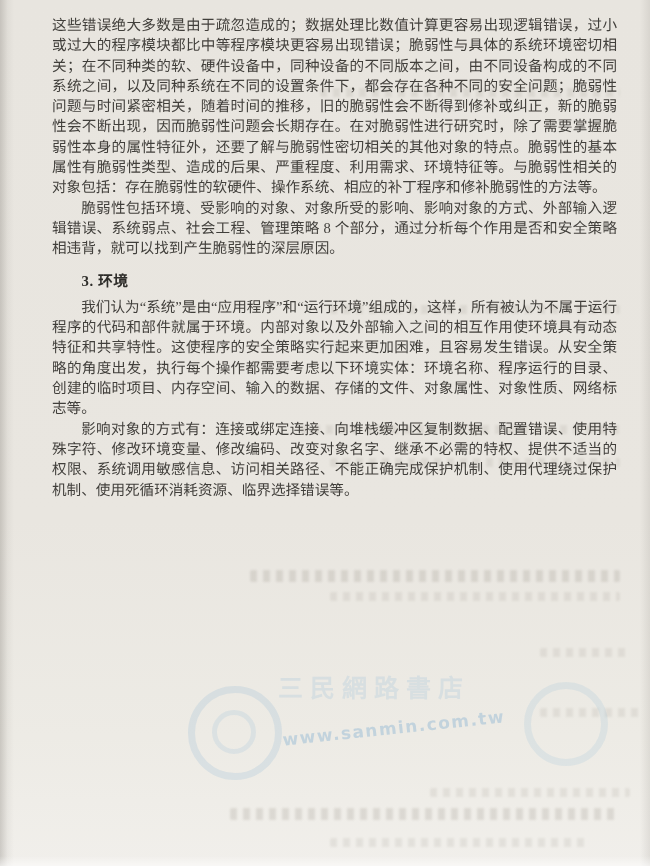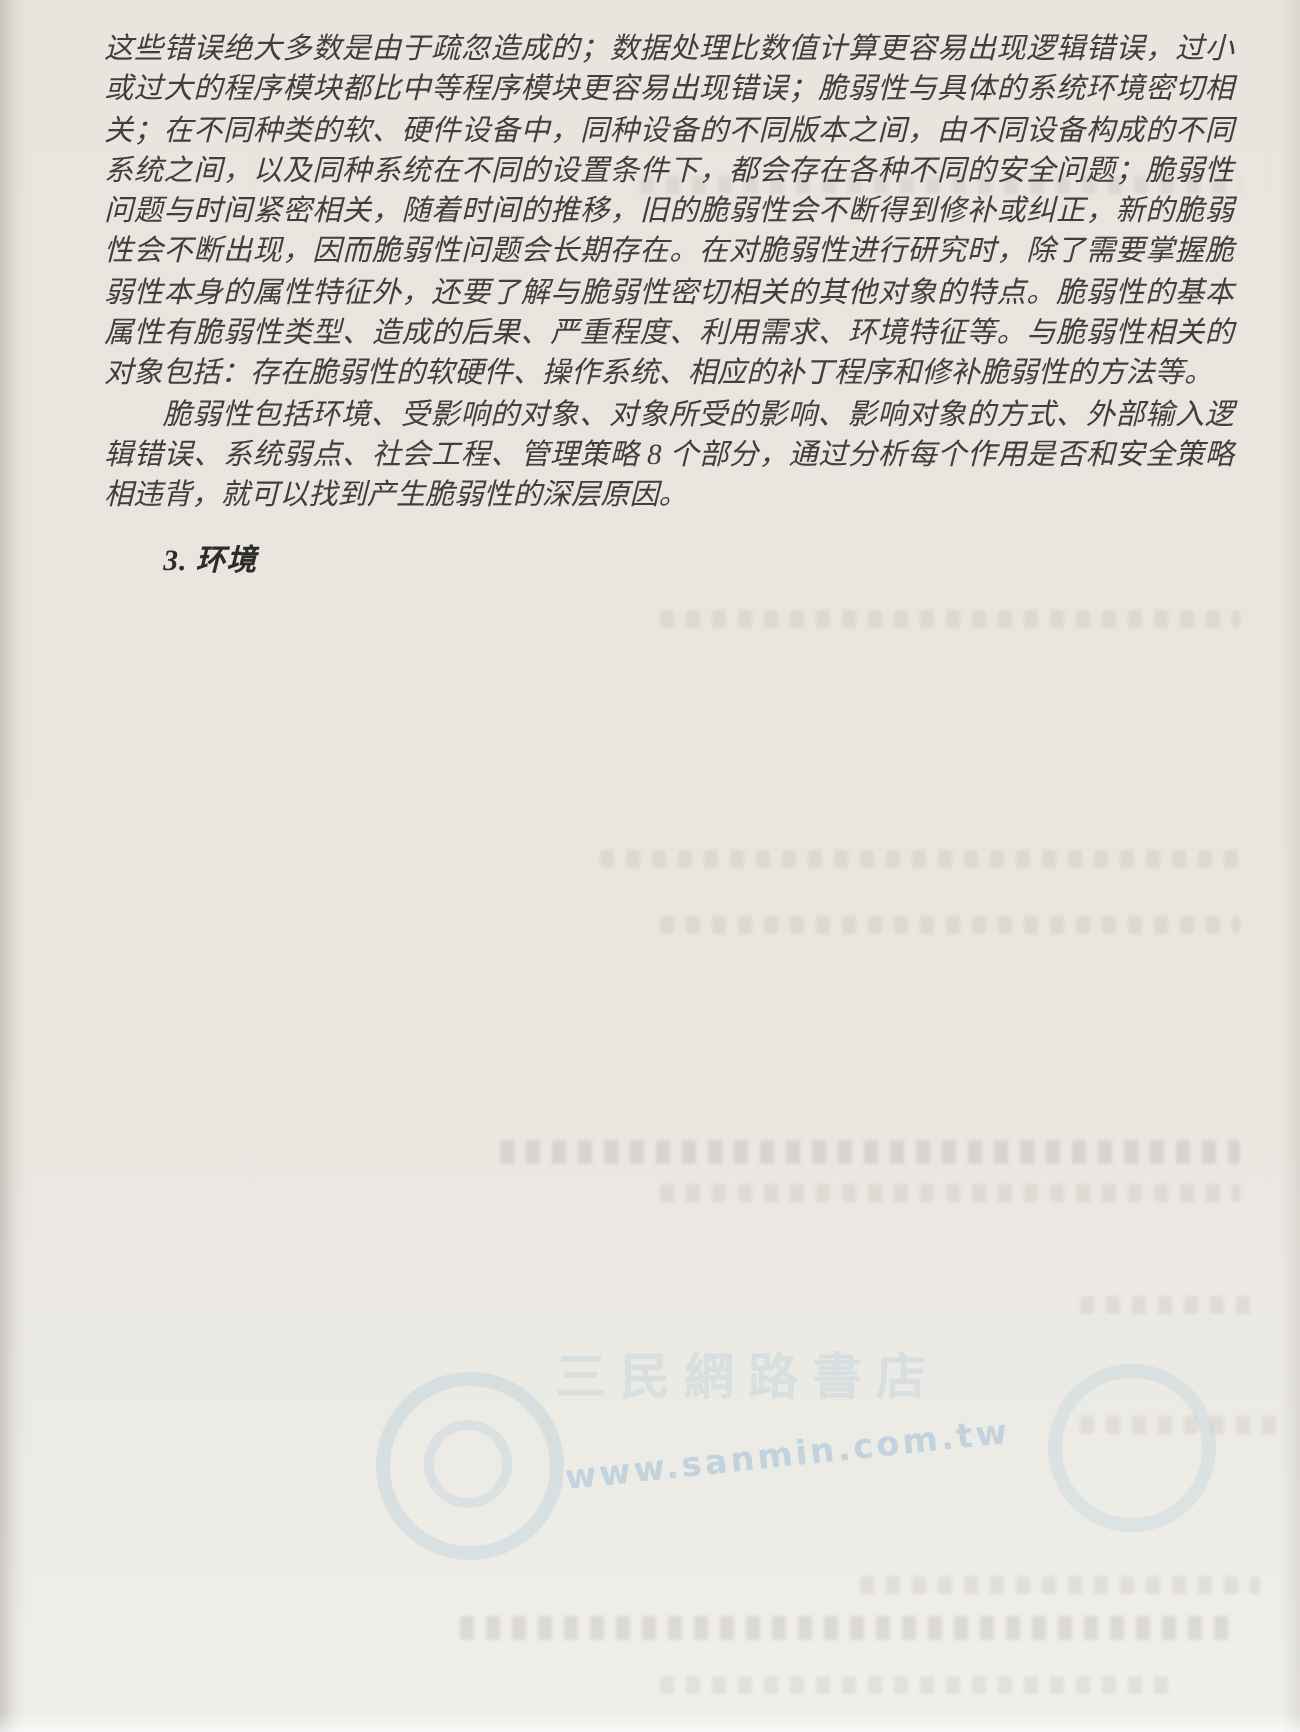--- a/index.html
+++ b/index.html
@@ -22,21 +22,21 @@
     background:linear-gradient(270deg,rgba(120,115,108,0.14),rgba(120,115,108,0) 100%);
   }
   .edge-bottom {
     position:absolute; left:0; bottom:0; width:650px; height:10px;
     background:linear-gradient(0deg,rgba(255,255,255,0.55),rgba(255,255,255,0) 100%);
   }
   .content {
     position:absolute; left:52px; right:33px; top:15px;
     color:#413f3b;
     font-size:14.6px; line-height:20.3px;
-    text-align:justify; text-justify:inter-ideograph;font-style:italic;
+    text-align:justify; text-justify:inter-ideograph;
   }
   .content p { margin:0; text-indent:2em; }
   .content p.continuation { text-indent:0; }
   .content h3 {
     font-size:14.8px; font-weight:bold; color:#2e2d2a;
     margin:12px 0 6px; text-indent:2em; letter-spacing:0.5px;
   }
   
   .bleed {
     position:absolute; height:9px; border-radius:2px;
@@ -97,15 +97,17 @@
     <div class="wm-ring-inner"></div>
     <div class="wm-ring-right"></div>
     <div class="wm-name">三民網路書店</div>
     <div class="wm-url">www.sanmin.com.tw</div>
   </div>
 
   <div class="content">
     <p class="continuation">这些错误绝大多数是由于疏忽造成的；数据处理比数值计算更容易出现逻辑错误，过小或过大的程序模块都比中等程序模块更容易出现错误；脆弱性与具体的系统环境密切相关；在不同种类的软、硬件设备中，同种设备的不同版本之间，由不同设备构成的不同系统之间，以及同种系统在不同的设置条件下，都会存在各种不同的安全问题；脆弱性问题与时间紧密相关，随着时间的推移，旧的脆弱性会不断得到修补或纠正，新的脆弱性会不断出现，因而脆弱性问题会长期存在。在对脆弱性进行研究时，除了需要掌握脆弱性本身的属性特征外，还要了解与脆弱性密切相关的其他对象的特点。脆弱性的基本属性有脆弱性类型、造成的后果、严重程度、利用需求、环境特征等。与脆弱性相关的对象包括：存在脆弱性的软硬件、操作系统、相应的补丁程序和修补脆弱性的方法等。</p>
     <p>脆弱性包括环境、受影响的对象、对象所受的影响、影响对象的方式、外部输入逻辑错误、系统弱点、社会工程、管理策略 8 个部分，通过分析每个作用是否和安全策略相违背，就可以找到产生脆弱性的深层原因。</p>
     <h3>3. 环境</h3>
+    <p>我们认为“系统”是由“应用程序”和“运行环境”组成的，这样，所有被认为不属于运行程序的代码和部件就属于环境。内部对象以及外部输入之间的相互作用使环境具有动态特征和共享特性。这使程序的安全策略实行起来更加困难，且容易发生错误。从安全策略的角度出发，执行每个操作都需要考虑以下环境实体：环境名称、程序运行的目录、创建的临时项目、内存空间、输入的数据、存储的文件、对象属性、对象性质、网络标志等。</p>
+    <p>影响对象的方式有：连接或绑定连接、向堆栈缓冲区复制数据、配置错误、使用特殊字符、修改环境变量、修改编码、改变对象名字、继承不必需的特权、提供不适当的权限、系统调用敏感信息、访问相关路径、不能正确完成保护机制、使用代理绕过保护机制、使用死循环消耗资源、临界选择错误等。</p>
   </div>
 
 </div>
 
 </body></html>

